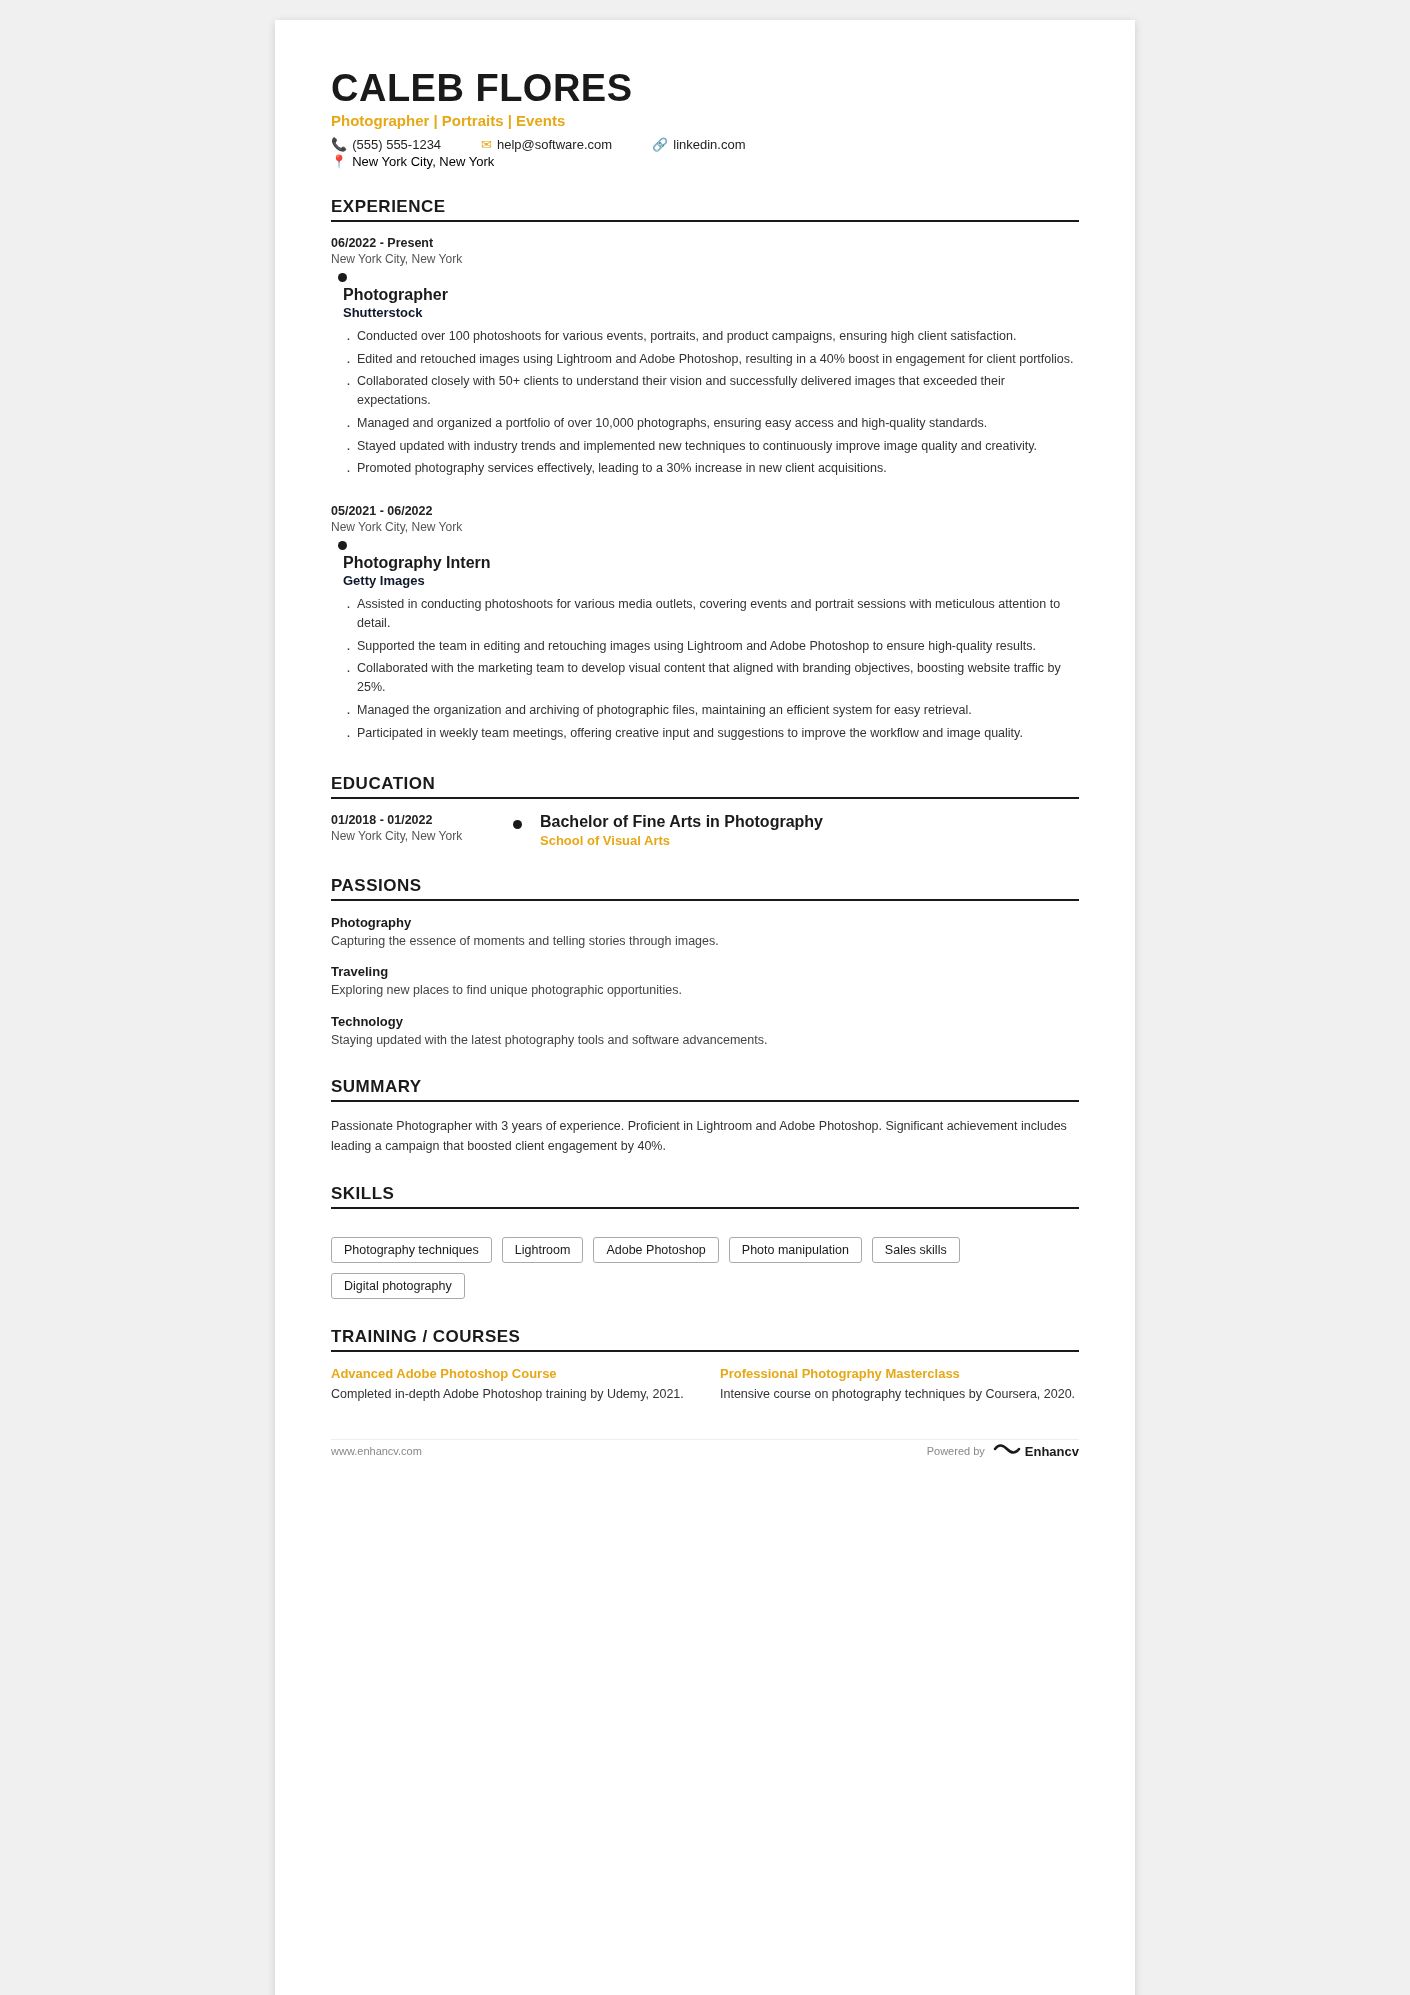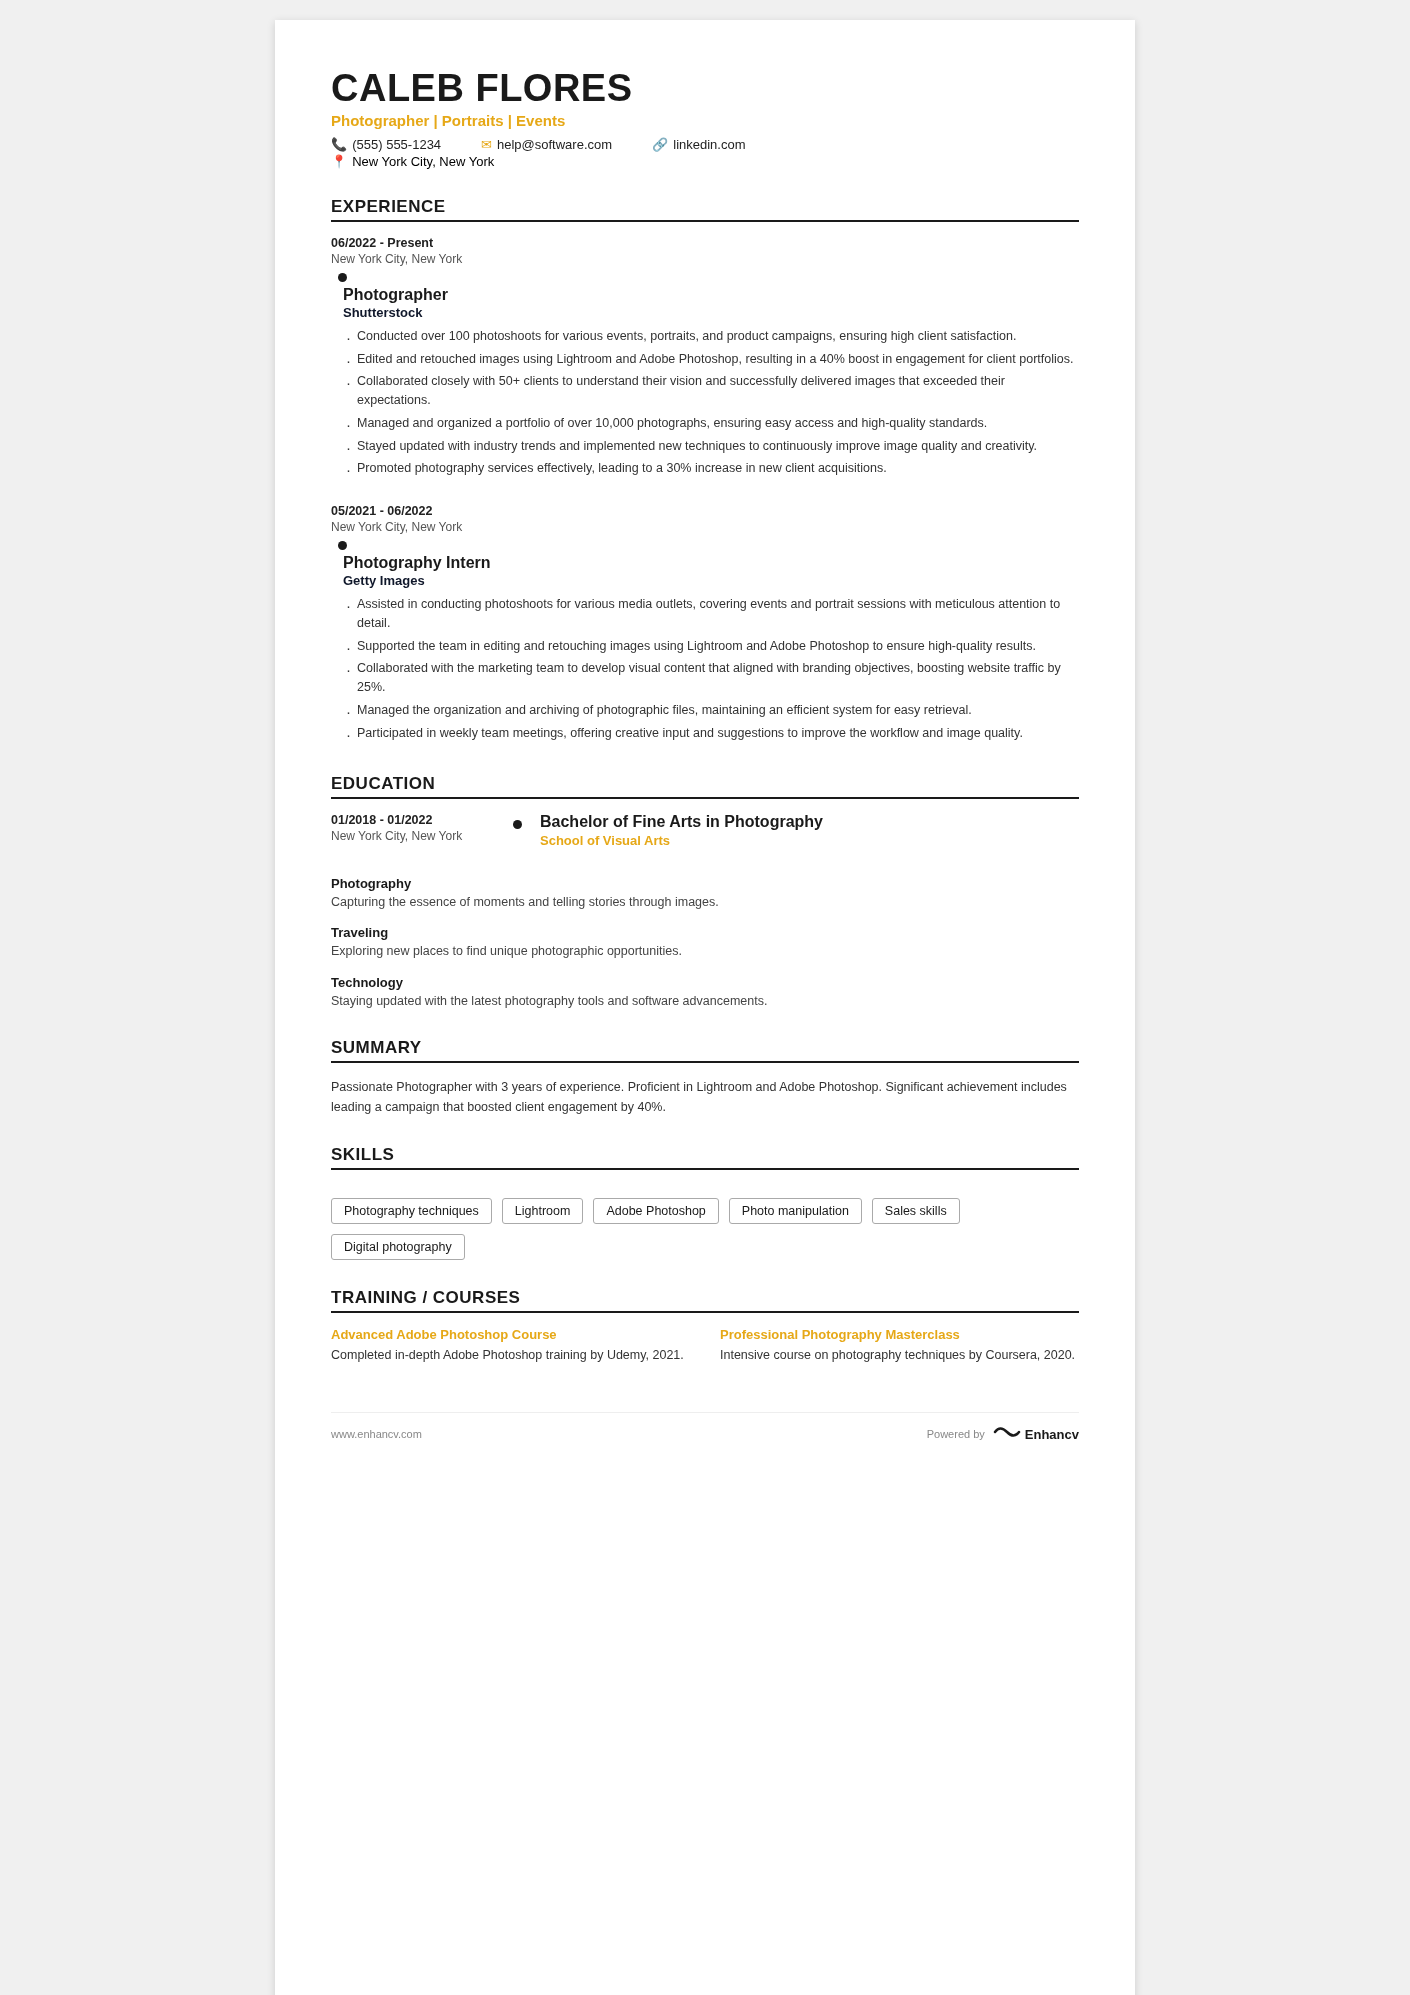--- a/index.html
+++ b/index.html
@@ -238,25 +238,25 @@
       font-weight: 700;
       color: #e6a817;
       margin-bottom: 4px;
     }
     .training-desc {
       font-size: 12.5px;
       color: #333;
       line-height: 1.45;
     }
     .footer {
-      margin-top: 48px;
+      margin-top: 36px;
       display: flex;
       justify-content: space-between;
       align-items: center;
-      padding-top: 10px;
+      padding-top: 0;
       border-top: 1px solid #eee;
     }
     .footer-url {
       font-size: 11px;
       color: #888;
     }
     .footer-powered {
       display: flex;
       align-items: center;
       gap: 8px;
@@ -366,20 +366,21 @@
         <div class="edu-dot"></div>
       </div>
       <div class="edu-content-col">
         <div class="edu-degree">Bachelor of Fine Arts in Photography</div>
         <div class="edu-school">School of Visual Arts</div>
       </div>
     </div>
   </div>
 
   <div class="section">
+    <div class="section-title">PASSIONS</div>
     <div class="passions-grid">
       <div>
         <div class="passion-item-title">Photography</div>
         <div class="passion-item-desc">Capturing the essence of moments and telling stories through images.</div>
       </div>
       <div>
         <div class="passion-item-title">Traveling</div>
         <div class="passion-item-desc">Exploring new places to find unique photographic opportunities.</div>
       </div>
       <div>

